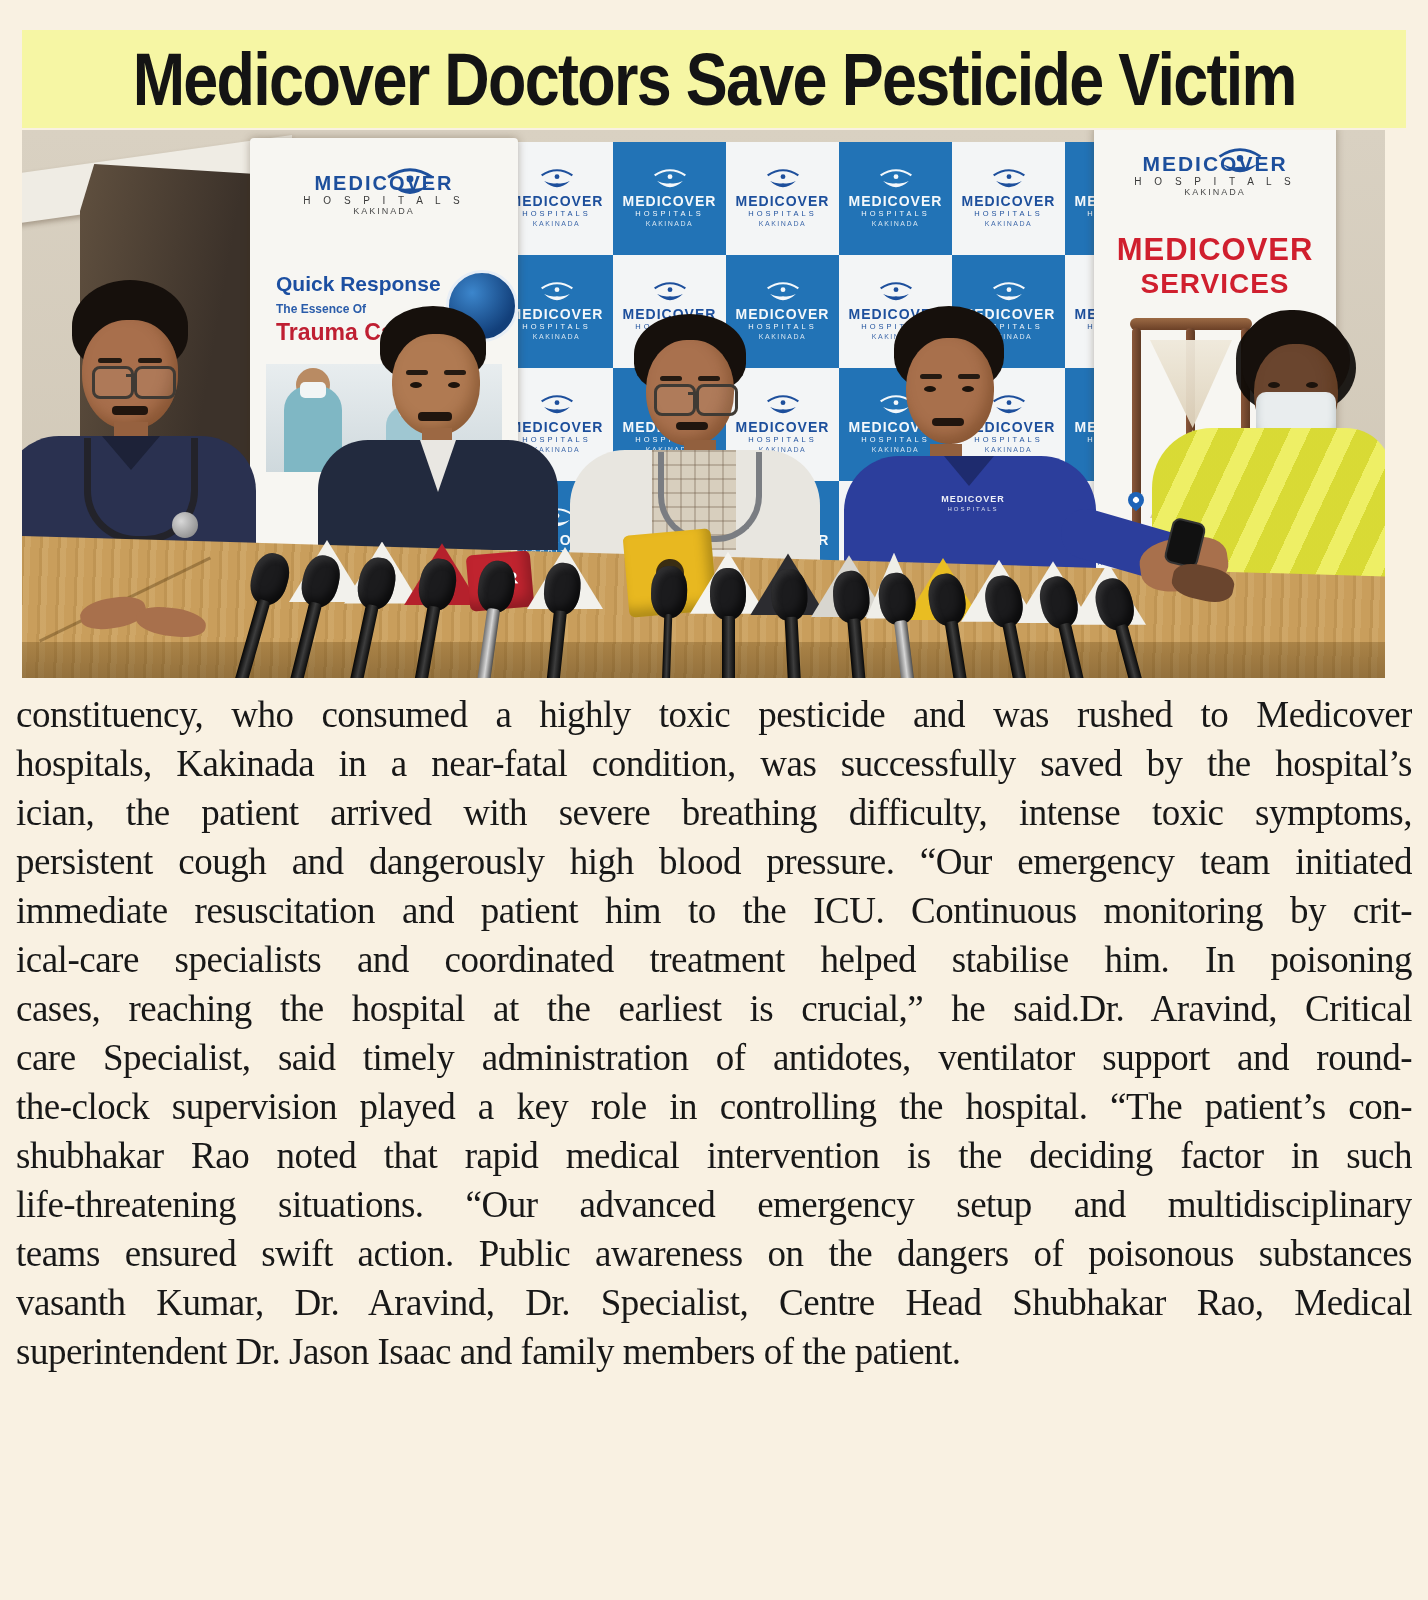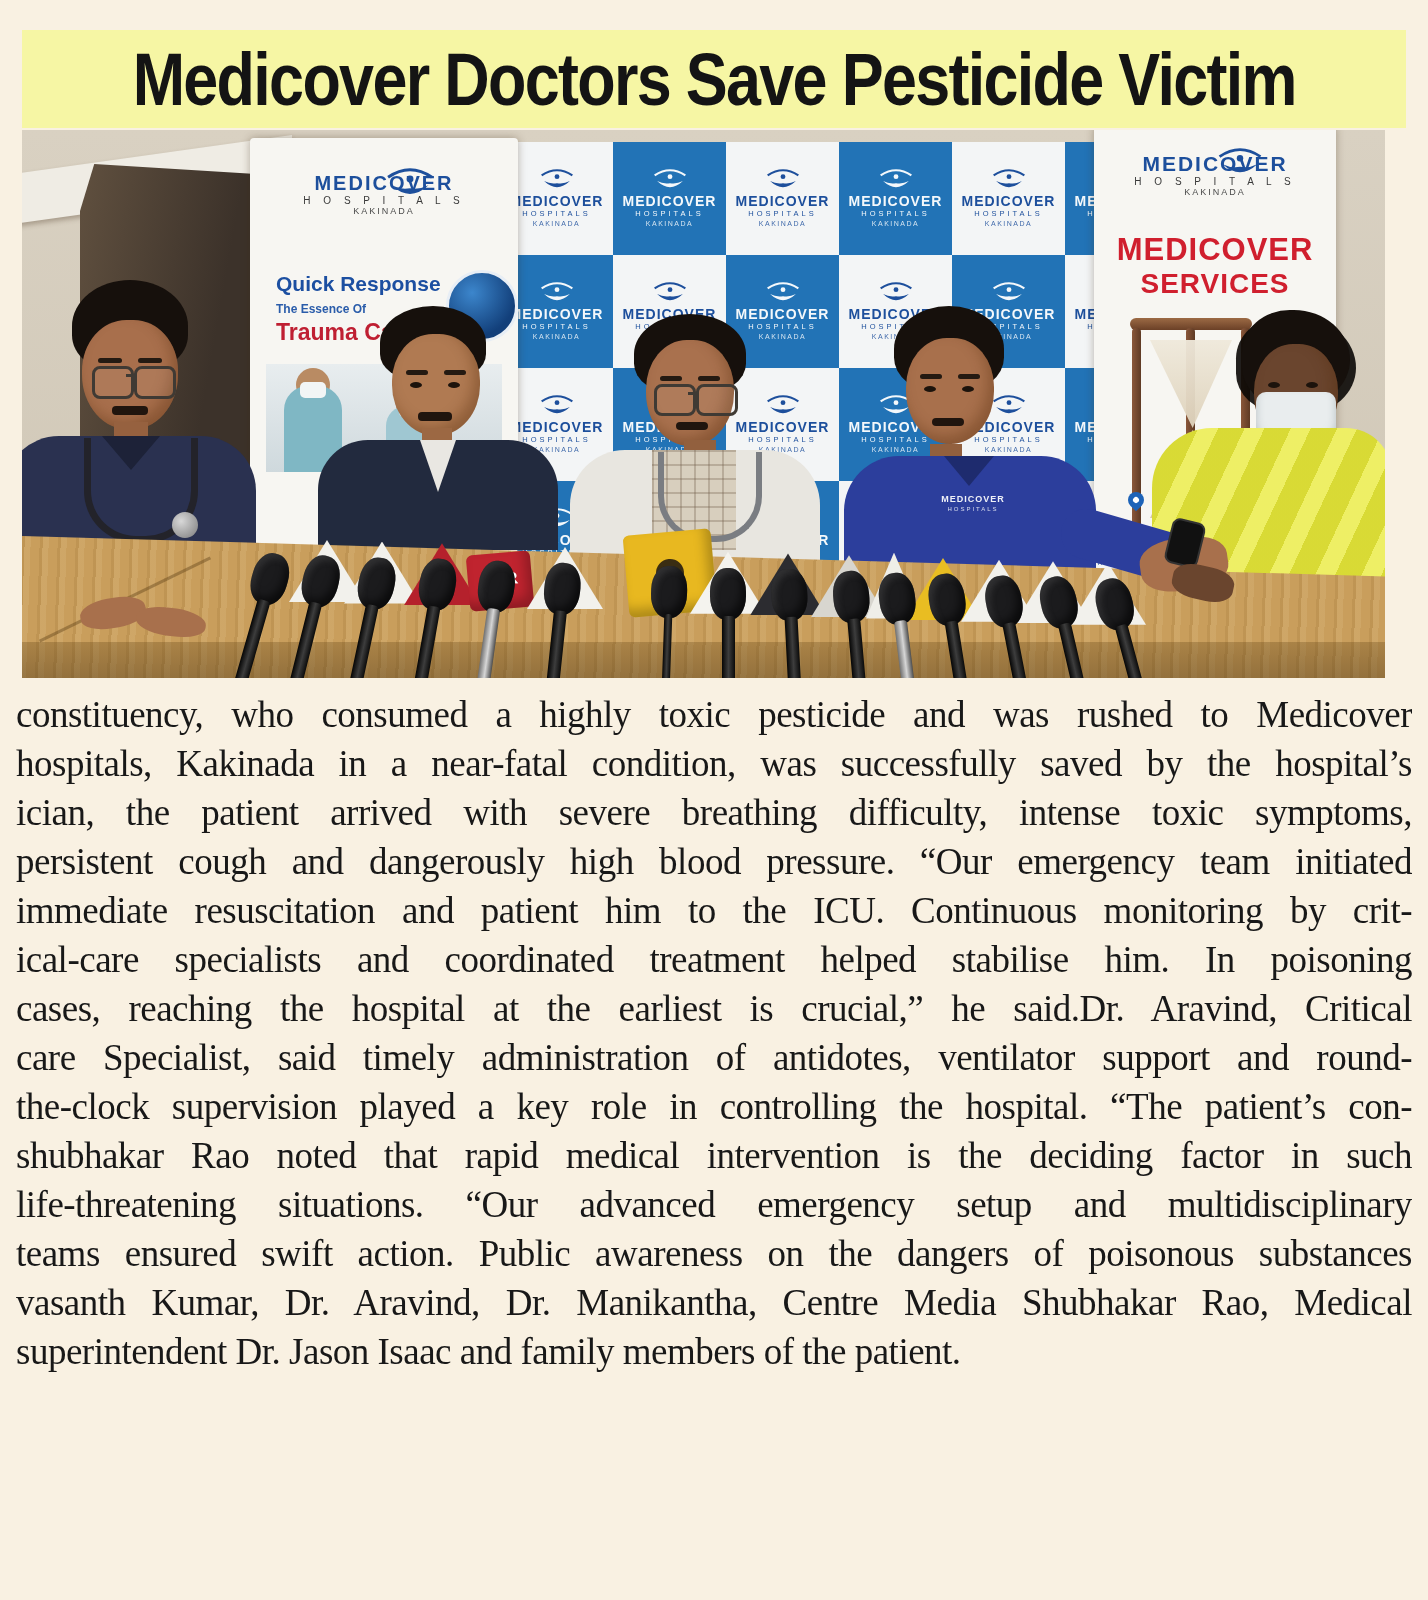--- a/index.html
+++ b/index.html
@@ -571,15 +571,15 @@
     <div class="line">ician, the patient arrived with severe breathing difficulty, intense toxic symptoms,</div>
     <div class="line">persistent cough and dangerously high blood pressure. “Our emergency team initiated</div>
     <div class="line">immediate resuscitation and patient him to the ICU. Continuous monitoring by crit-</div>
     <div class="line">ical-care specialists and coordinated treatment helped stabilise him. In poisoning</div>
     <div class="line">cases, reaching the hospital at the earliest is crucial,” he said.Dr. Aravind, Critical</div>
     <div class="line">care Specialist, said timely administration of antidotes, ventilator support and round-</div>
     <div class="line">the-clock supervision played a key role in controlling the hospital. “The patient’s con-</div>
     <div class="line">shubhakar Rao noted that rapid medical intervention is the deciding factor in such</div>
     <div class="line">life-threatening situations. “Our advanced emergency setup and multidisciplinary</div>
     <div class="line">teams ensured swift action. Public awareness on the dangers of poisonous substances</div>
-    <div class="line">vasanth Kumar, Dr. Aravind, Dr. Manikantha, Centre Media Shubhakar Rao, Medical</div>
+    <div class="line">vasanth Kumar, Dr. Aravind, Dr. Specialist, Centre Head Shubhakar Rao, Medical</div>
     <div class="line last">superintendent Dr. Jason Isaac and family members of the patient.</div>
   </div>
 
 </body></html>

